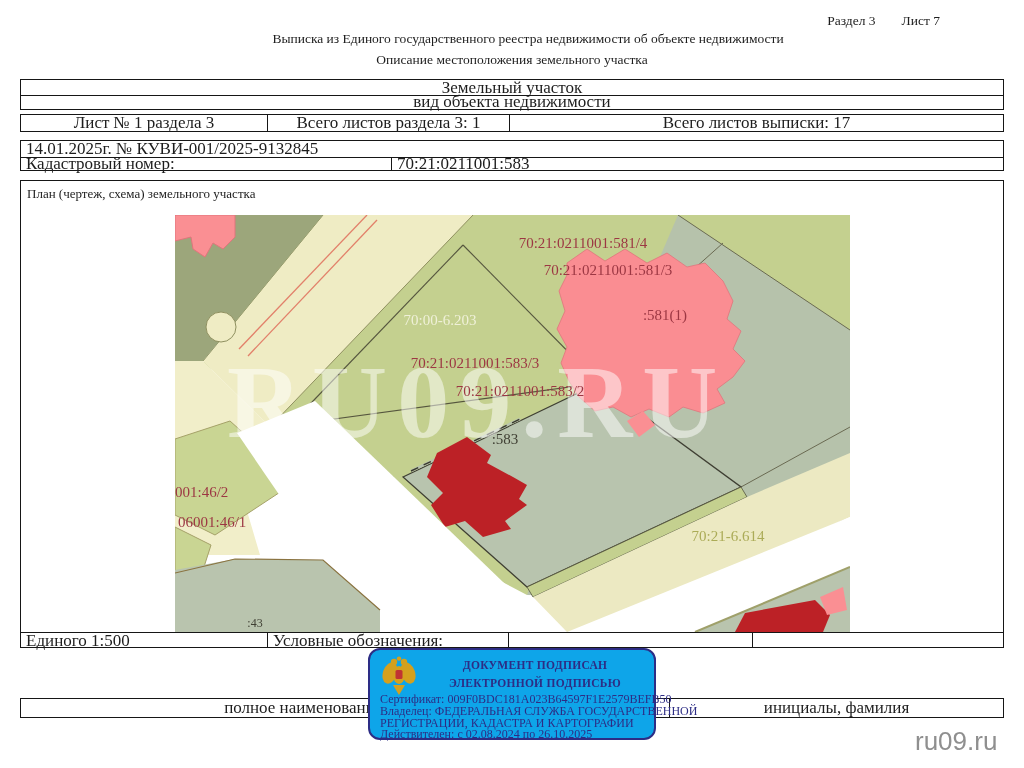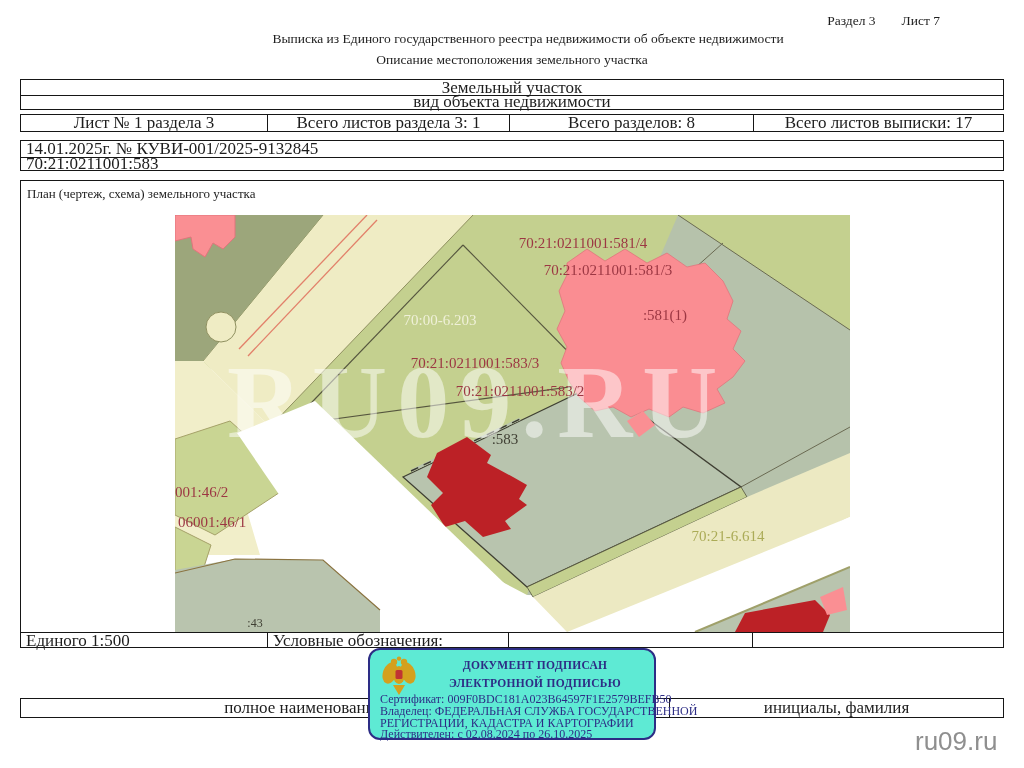--- a/index.html
+++ b/index.html
@@ -16,21 +16,21 @@
   .center-line { position:absolute; left:0; width:100%; text-align:center; font-size:13.5px; }
   .hdr { position:absolute; top:13px; right:84px; font-size:13.5px; display:flex; gap:26px; }
   #map { position:absolute; left:175px; top:215px; width:675px; height:417px; }
   .map-label { font-family:"Liberation Serif", serif; }
   .lbl-red { fill:#9c3743; }
   .lbl-cream { fill:#eff0d8; }
   .lbl-olive { fill:#abab57; }
   .lbl-dark { fill:#3f3f33; }
   .watermark-text { fill:rgba(255,255,255,0.5); font-weight:bold; font-family:"Liberation Serif", serif; }
   #stamp { position:absolute; left:368px; top:648px; width:288px; height:92px;
-           border:2.5px solid #2d2d85; border-radius:12px; background:#5eead4; z-index:6; }
+           border:2.5px solid #2d2d85; border-radius:12px; background:#0ea5e9; z-index:6; }
   .stamp-title { position:absolute; left:52px; right:6px; text-align:center; color:#2d2d85;
                  font-weight:bold; font-size:11.5px; letter-spacing:0.3px; }
   .stamp-small { position:absolute; left:10px; right:0; color:#2d2d85; font-size:12px; white-space:nowrap; }
   #footer-row { position:absolute; left:20px; top:698px; width:984px; height:20px; border:1px solid #161616; z-index:2; }
   #site-logo { position:absolute; left:915px; top:726px; font-family:"Liberation Sans", sans-serif;
                font-size:26px; color:#8f8f8f; z-index:7; }
 </style>
 </head>
 <body>
 
@@ -45,29 +45,29 @@
 <div class="box" style="left:20px; top:79px; width:984px; height:31px;">
   <div class="cell" style="height:15px; width:100%;">Земельный участок</div>
   <div class="hline" style="top:15px;"></div>
   <div class="cell" style="height:14px; width:100%;">вид объекта недвижимости</div>
 </div>
 
 <div class="box" style="left:20px; top:114px; width:984px; height:18px;">
   <div class="row">
     <div class="cell" style="width:246px;">Лист № 1 раздела 3</div>
     <div class="cell" style="width:242px;">Всего листов раздела 3: 1</div>
-    <div class="cell" style="width:244px;">Всего разделов: 8</div>
     <div class="cell" style="flex:1;">Всего листов выписки: 17</div>
   </div>
 </div>
 
 <div class="box" style="left:20px; top:140px; width:984px; height:31px;">
   <div class="cell left" style="height:16px; width:100%;">14.01.2025г. № КУВИ-001/2025-9132845</div>
   <div class="hline" style="top:16px;"></div>
   <div class="row" style="height:14px;">
+    <div class="cell left" style="width:370px;">Кадастровый номер:</div>
     <div class="cell left" style="flex:1;">70:21:0211001:583</div>
   </div>
 </div>
 
 <div class="box" style="left:20px; top:180px; width:984px; height:468px;">
   <div class="abs t13" style="left:6px; top:5px;">План (чертеж, схема) земельного участка</div>
 
   <div class="hline" style="top:451px;"></div>
   <div class="abs" style="left:0; top:452px; width:100%; height:15px; display:flex;">
     <div class="cell left" style="width:246px;">Единого 1:500</div>

